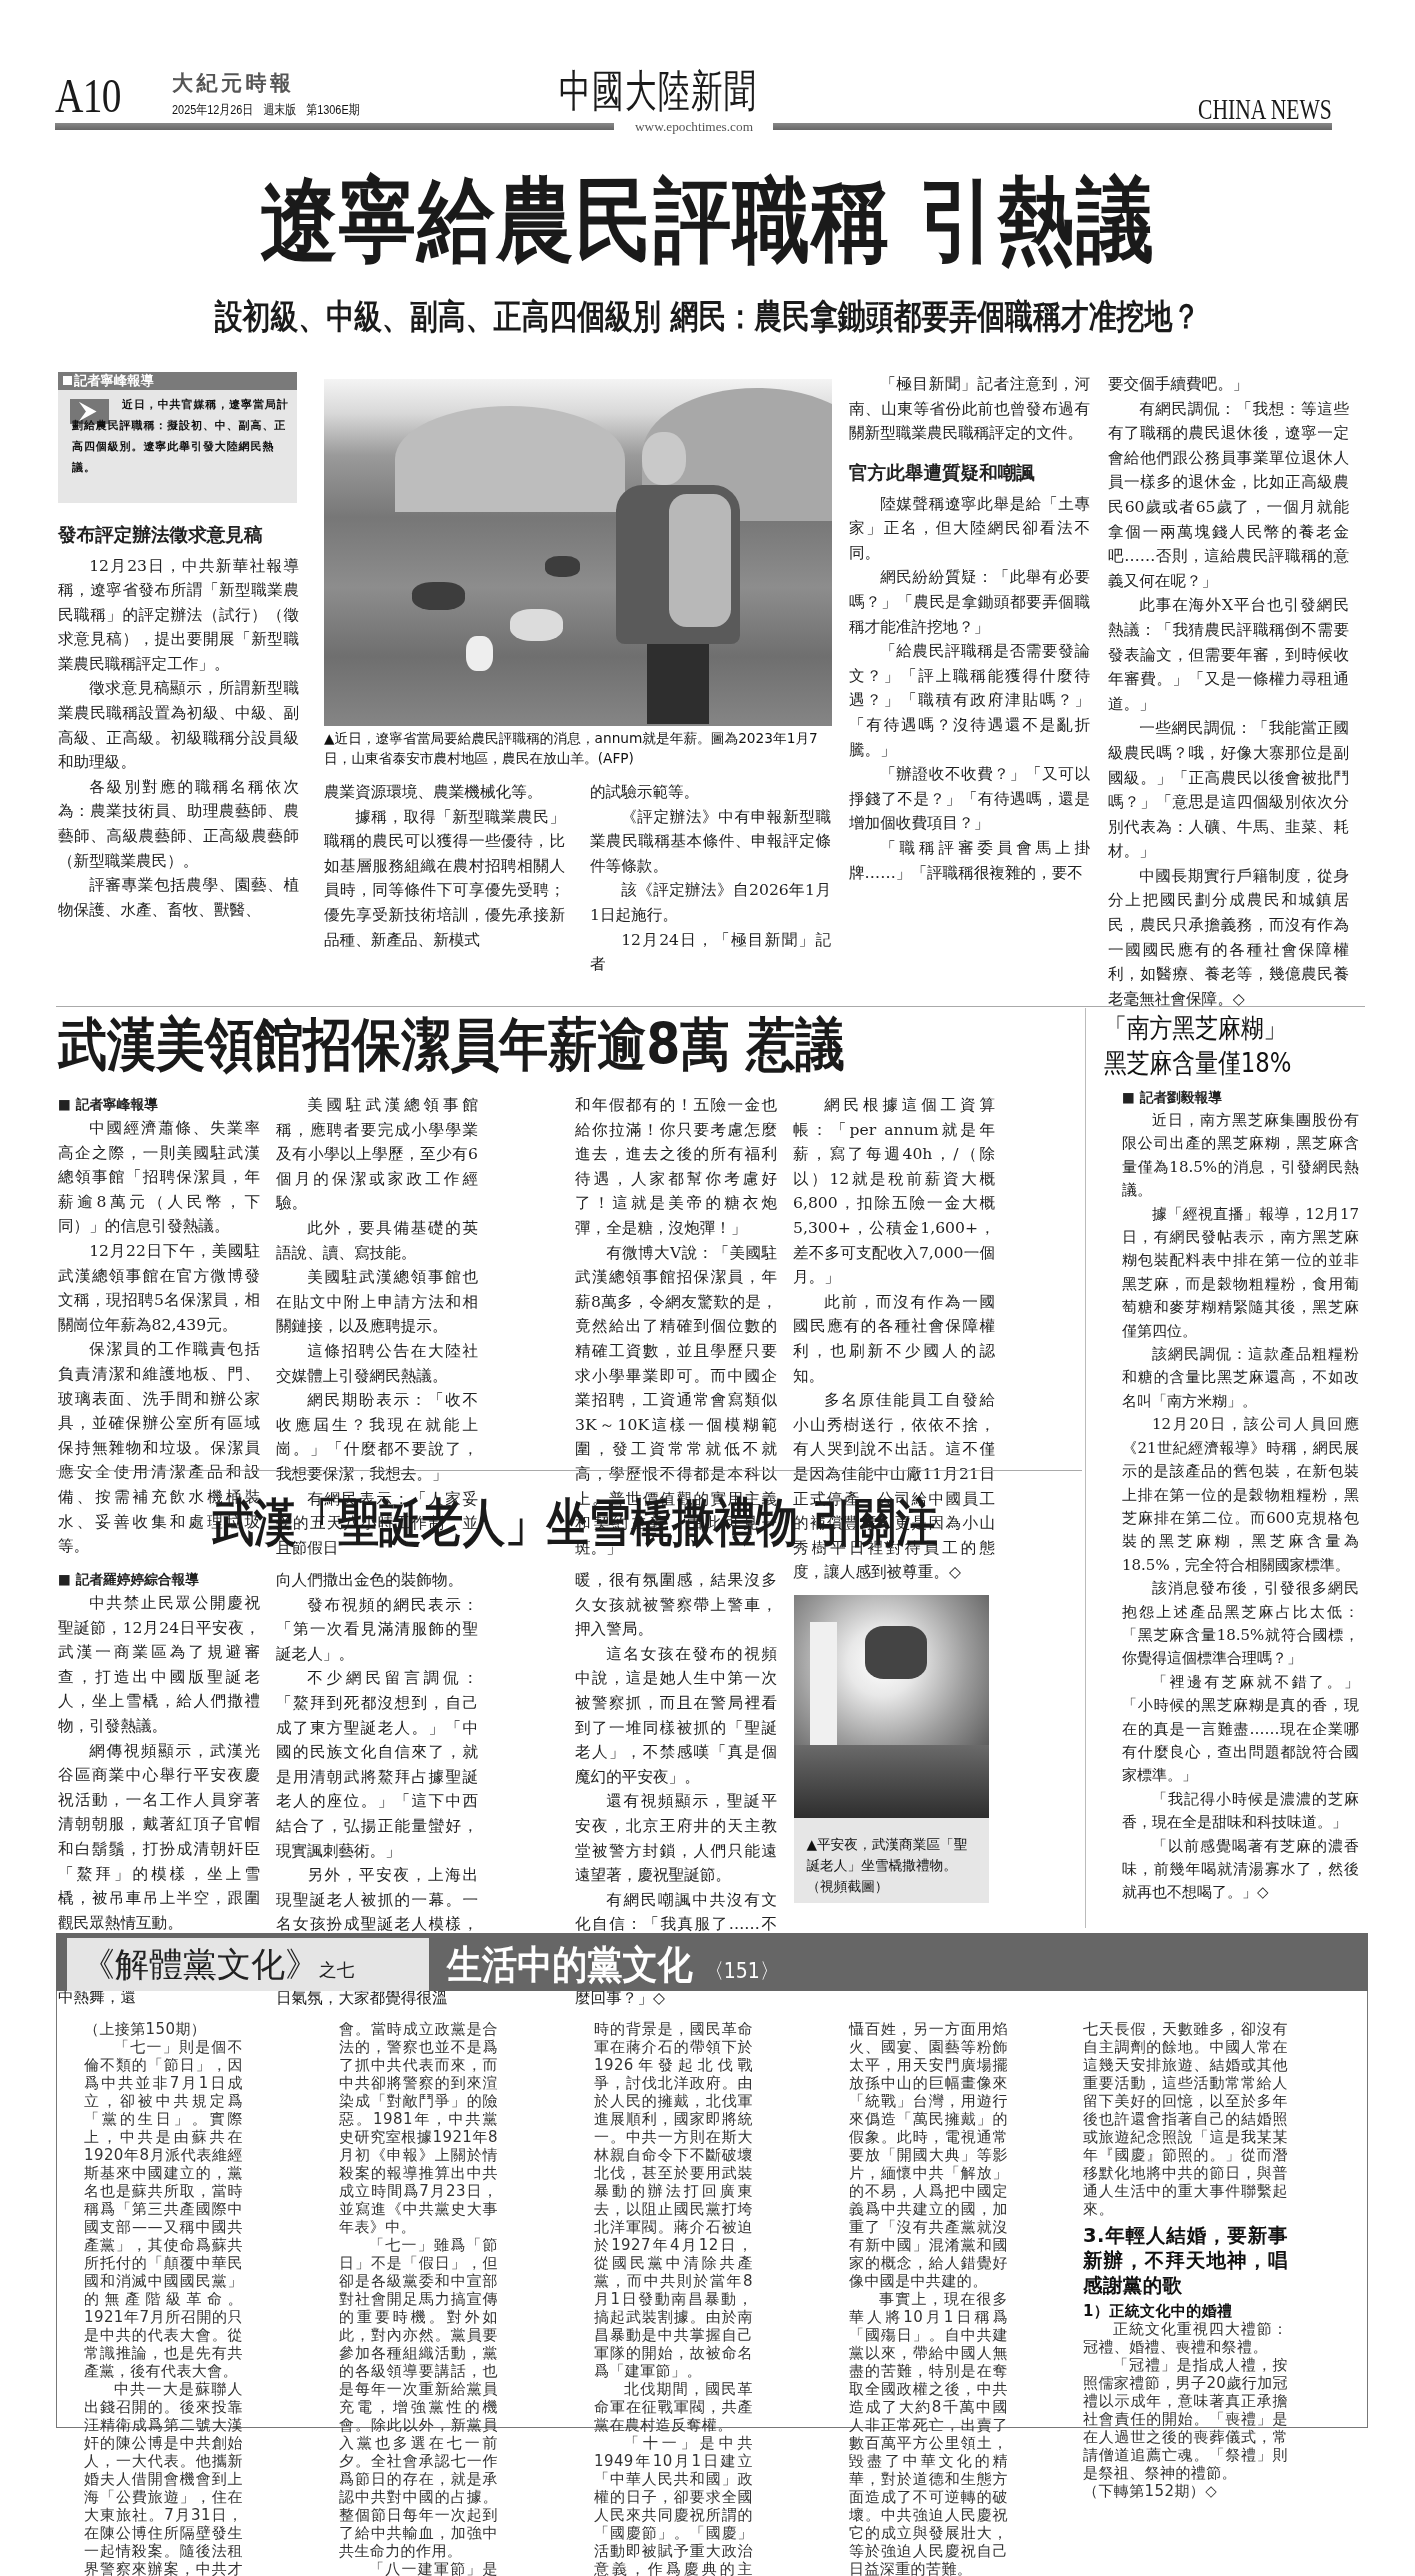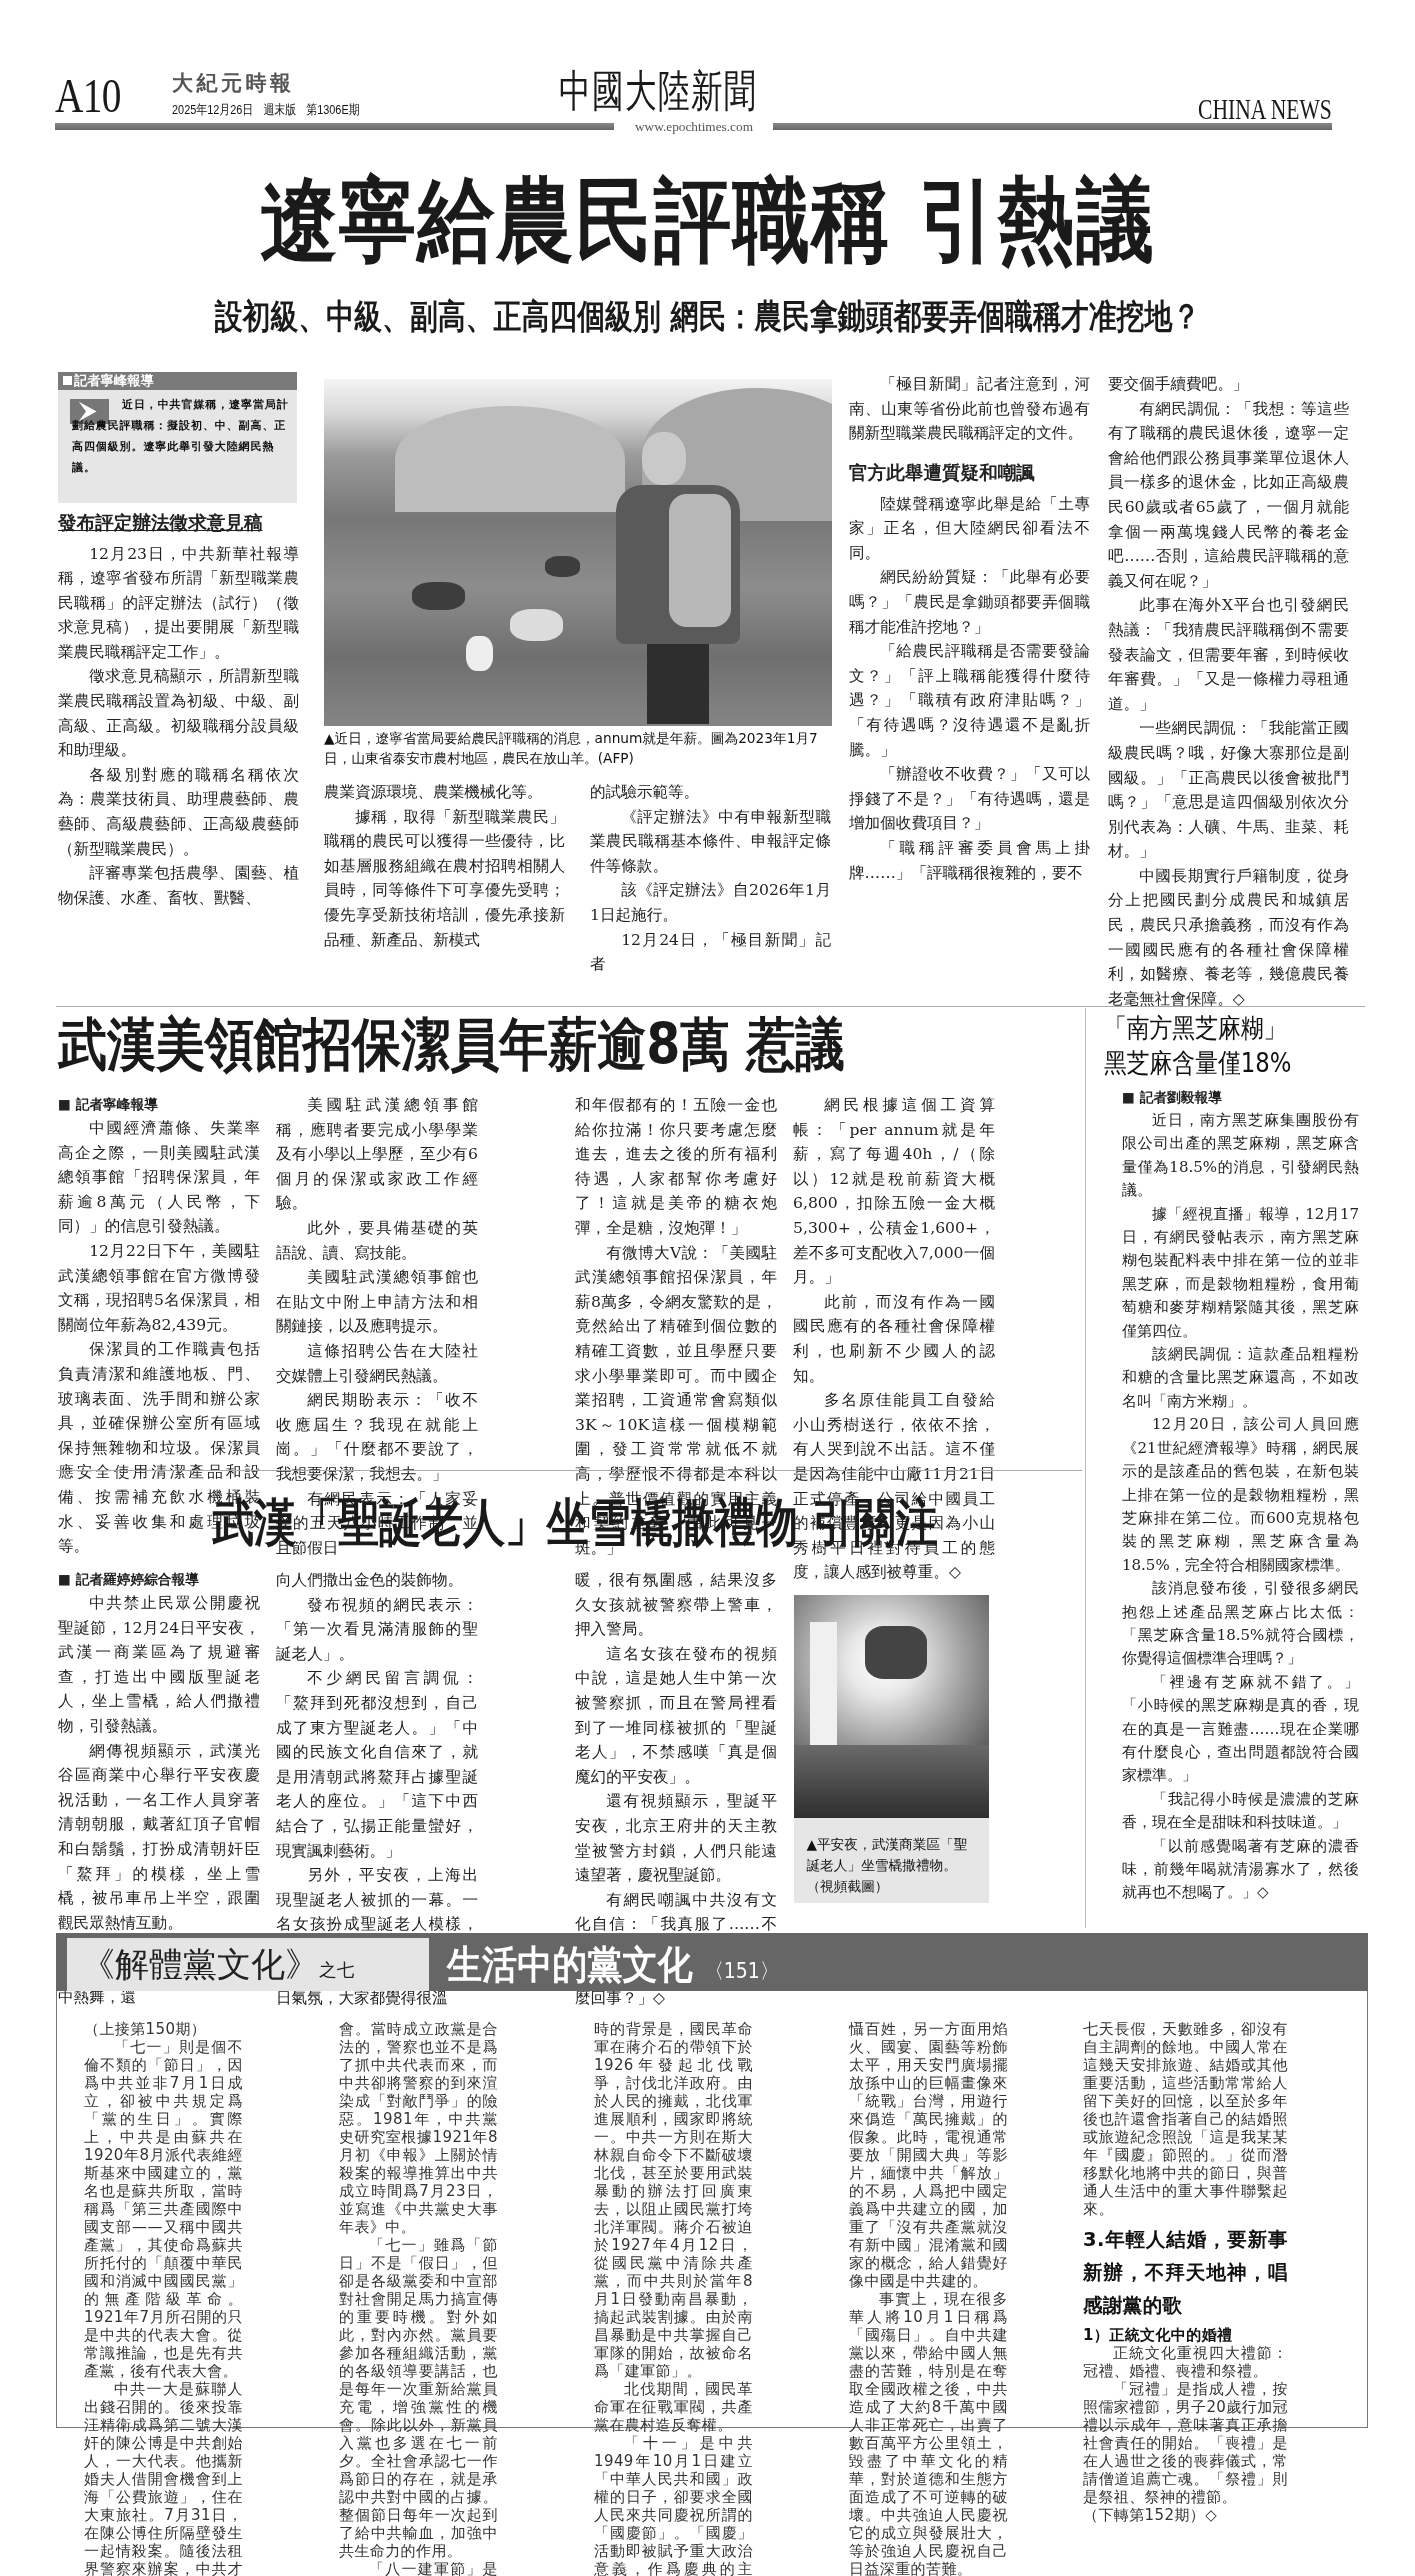--- a/index.html
+++ b/index.html
@@ -61,21 +61,21 @@
   .series-box { position: absolute; left: 56px; top: 1933px; width: 1312px; height: 495px; border: 1.3px solid #777; }
   .series-bar { position: absolute; left: 56px; top: 1933px; width: 1312px; height: 58px; background: #666; }
   .series-left { position: absolute; left: 67px; top: 1938px; width: 362px; height: 53px; background: #e5e5e5; font-family: "DejaVu Sans", sans-serif; font-size: 34px; line-height: 53px; padding-left: 14px; color: #222; white-space: nowrap; }
   .series-left .small { font-size: 17.7px; }
   .series-right { position: absolute; left: 447px; top: 1938px; height: 53px; font-family: "DejaVu Sans", sans-serif; font-weight: bold; font-size: 39px; line-height: 53px; color: #fff; white-space: nowrap; transform: scaleX(.9); transform-origin: left; }
   .series-right .num { font-weight: normal; font-size: 21px; }
   .series-col { position: absolute; font-family: "DejaVu Sans Mono", "DejaVu Sans", sans-serif; font-size: 15px; line-height: 17.7px; color: #333; text-align: justify; }
   .series-col { font-family: "DejaVu Sans", sans-serif; font-size: 15px; line-height: 18px; letter-spacing: 0.4px; }
   .series-col p { text-indent: 2em; }
   .series-col p.noind { text-indent: 0; }
-  .series-h3 { font-family: "DejaVu Sans", sans-serif; font-weight: bold; font-size: 19.5px; line-height: 33px; margin: 5.3px 0 3.5px; text-indent: 0 !important; color: #111; }
+  .series-h3 { font-family: "DejaVu Sans", sans-serif; font-weight: bold; font-size: 19.5px; line-height: 25px; margin: 5.3px 0 3.5px; text-indent: 0 !important; color: #111; }
   .series-h4 { font-weight: bold; text-indent: 0 !important; margin-top: 3.5px; color: #111; }
 </style>
 </head>
 <body>
 
 <header class="masthead">
   <div class="page-no">A10</div>
   <div class="paper-name">大紀元時報</div>
   <div class="issue-line">
     <span>2025年12月26日</span><span>週末版</span><span>第1306E期</span>
@@ -98,21 +98,21 @@
     <svg width="39" height="25" viewBox="0 0 44 28">
         <polygon points="10,3 30,14 10,25 18,14" fill="#fff"></polygon>
       </svg>
   </div>
   <div class="lead-text" style="text-indent:50px;">
     <span>近日，中共官媒稱，遼寧當局計劃給農民評職稱：擬設初、中、副高、正高四個級別。遼寧此舉引發大陸網民熱議。</span>
   </div>
 </div>
 
 <div class="col" style="left:58px;top:508px;width:241px;">
-  <div class="subhead" style="margin-top:0;text-decoration:underline;">發布評定辦法徵求意見稿</div>
+  <div class="subhead" style="margin-top:12px;">發布評定辦法徵求意見稿</div>
   <p>12月23日，中共新華社報導稱，遼寧省發布所謂「新型職業農民職稱」的評定辦法（試行）（徵求意見稿），提出要開展「新型職業農民職稱評定工作」。</p>
   <p>徵求意見稿顯示，所謂新型職業農民職稱設置為初級、中級、副高級、正高級。初級職稱分設員級和助理級。</p>
   <p>各級別對應的職稱名稱依次為：農業技術員、助理農藝師、農藝師、高級農藝師、正高級農藝師（新型職業農民）。</p>
   <p>評審專業包括農學、園藝、植物保護、水產、畜牧、獸醫、</p>
 </div>
 
 <div class="photo farmer-photo">
   <div class="hill" style="left:71px;top:26.5px;width:230px;height:106px;background:#bdbdbd;"></div>
   <div class="hill" style="left:318px;top:8.8px;width:230px;height:133px;background:#a8a8a8;"></div>
   <div class="figure">

